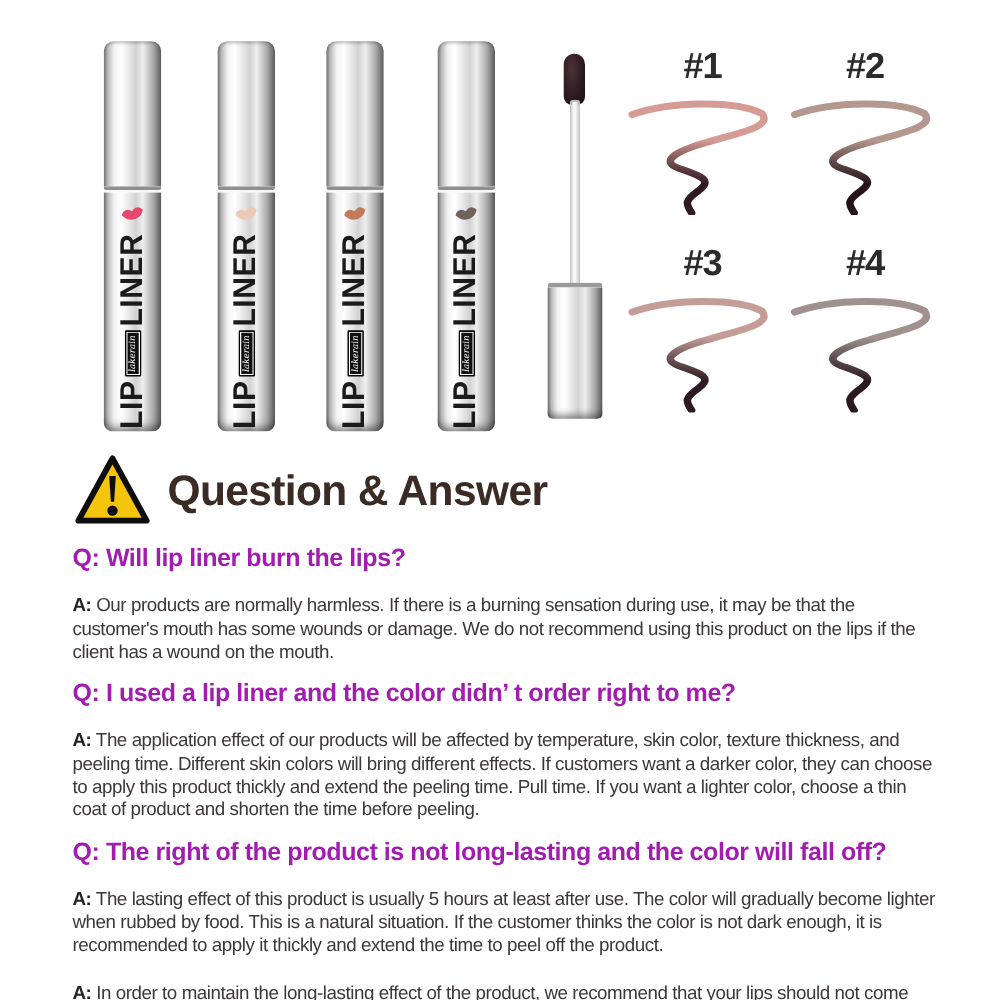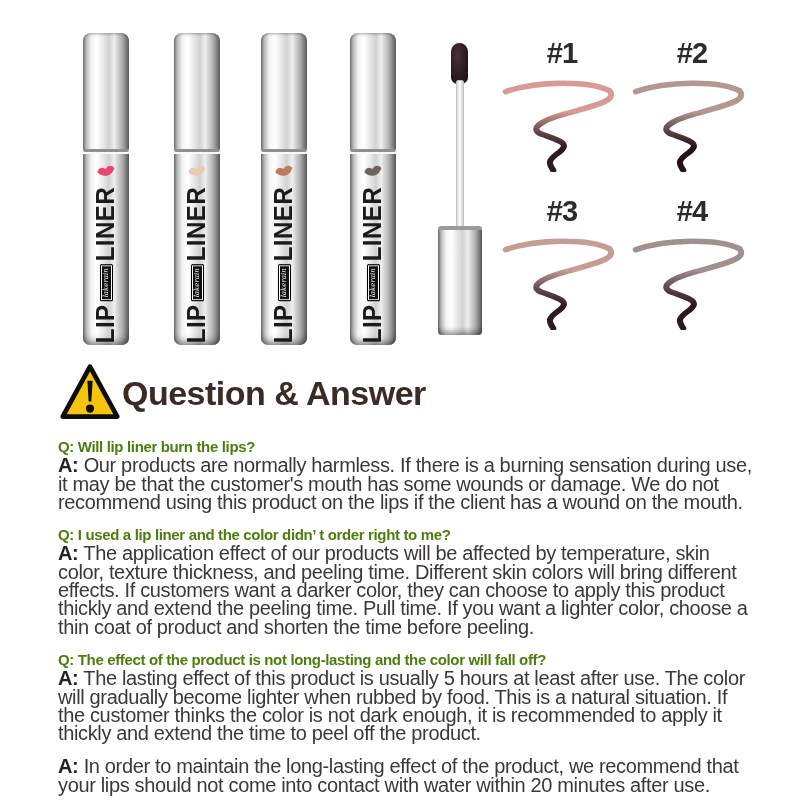--- a/index.html
+++ b/index.html
@@ -61,27 +61,27 @@
   }
 
   .swatch { position:absolute; width:132px; text-align:center; }
   .swatch-label { font-weight:700; font-size:29px; color:#2b2b2b; line-height:34px; letter-spacing:-1px; }
   .swatch svg { display:block; margin:2px auto 0; }
 
   
   .qa-header { position:absolute; top:360px; left:58px; display:flex; align-items:center; }
   .warn-icon { width:64px; height:66px; flex:0 0 auto; }
   .qa-title {
-    font-size:34px; font-weight:800; color:#3a2b25;
+    margin-left:12px; font-size:34px; font-weight:800; color:#3a2b25;
     letter-spacing:-0.5px;
   }
   .qa-list { position:absolute; top:438px; left:58px; width:694px; }
   .qa-block { margin-bottom:15px; }
-  .qa-q { font-size:15px; font-weight:700; color:#4d7c0f; line-height:18.3px; letter-spacing:-0.35px; }
-  .qa-a { font-size:20px; color:#3d3739; line-height:18.3px; letter-spacing:-0.35px; }
+  .qa-q { font-size:20px; font-weight:700; color:#a21caf; line-height:18.3px; letter-spacing:-0.35px; }
+  .qa-a { font-size:15px; color:#3d3739; line-height:18.3px; letter-spacing:-0.35px;margin-top:20px; }
   .qa-a b { color:#272123; }
 </style>
 </head>
 <body>
 
 <div class="canvas">
 
   <div class="hero">
 
     <div class="tube" style="left:83px;">
@@ -215,21 +215,21 @@
       <div class="qa-q">Q: Will lip liner burn the lips?</div>
       <div class="qa-a"><b>A:</b> <span>Our products are normally harmless. If there is a burning sensation during use, it may be that the customer's mouth has some wounds or damage. We do not recommend using this product on the lips if the client has a wound on the mouth.</span></div>
     </div>
 
     <div class="qa-block">
       <div class="qa-q">Q: I used a lip liner and the color didn’ t order right to me?</div>
       <div class="qa-a"><b>A:</b> <span>The application effect of our products will be affected by temperature, skin color, texture thickness, and peeling time. Different skin colors will bring different effects. If customers want a darker color, they can choose to apply this product thickly and extend the peeling time. Pull time. If you want a lighter color, choose a thin coat of product and shorten the time before peeling.</span></div>
     </div>
 
     <div class="qa-block">
-      <div class="qa-q">Q: The effect of the product is not long-lasting and the color will fall off?</div>
+      <div class="qa-q">Q: The right of the product is not long-lasting and the color will fall off?</div>
       <div class="qa-a"><b>A:</b> <span>The lasting effect of this product is usually 5 hours at least after use. The color will gradually become lighter when rubbed by food. This is a natural situation. If the customer thinks the color is not dark enough, it is recommended to apply it thickly and extend the time to peel off the product.</span></div>
     </div>
 
     <div class="qa-block">
       <div class="qa-a"><b>A:</b> <span>In order to maintain the long-lasting effect of the product, we recommend that your lips should not come into contact with water within 20 minutes after use.</span></div>
     </div>
 
   </div>
 
 </div>

